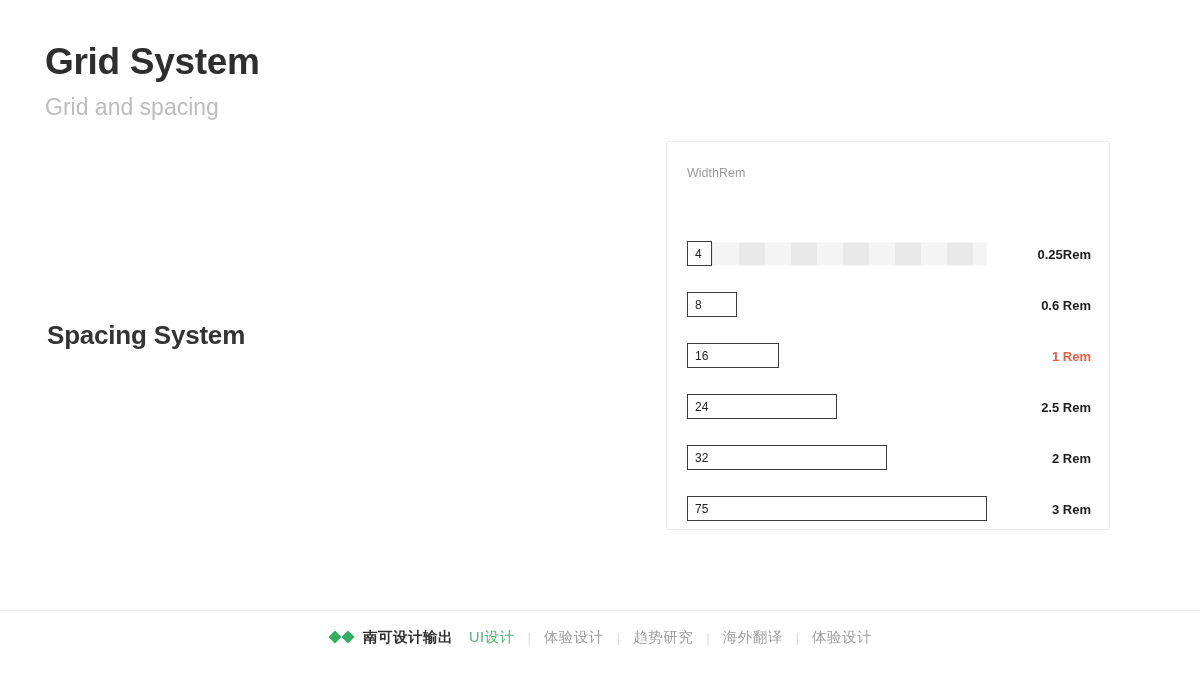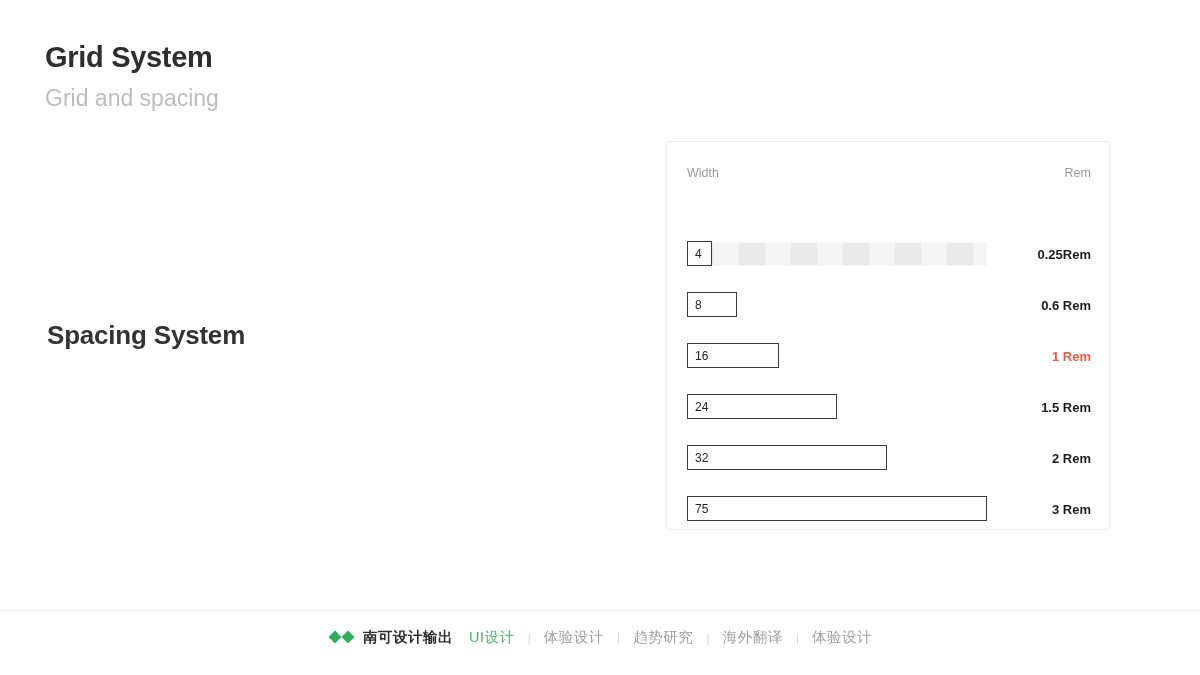--- a/index.html
+++ b/index.html
@@ -16,26 +16,27 @@
     -webkit-font-smoothing: antialiased;
   }
 
   
   #page-header {
     position: absolute;
     left: 45px;
     top: 40px;
   }
   #page-title {
-    font-size: 29px;
+    font-size: 37px;
     font-weight: bold;
     color: #2e2e2e;
     letter-spacing: -0.3px;
     line-height: 1.2;
     margin: 0;
+    text-align: center;
   }
   #page-subtitle {
     font-size: 23px;
     color: #bdbdbd;
     margin: 10px 0 0 0;
     line-height: 1.2;
     font-weight: normal;
   }
 
   
@@ -62,21 +63,20 @@
     border: 1px solid #ededed;
     border-radius: 3px;
   }
 
   .card-header {
     position: absolute;
     left: 20px;
     right: 18px;
     top: 24px;
     display: flex;
-    justify-content: space-between;
     align-items: baseline;
   }
   .card-header-label {
     font-size: 12.5px;
     color: #9b9b9b;
     font-weight: normal;
   }
 
   .rows {
     position: absolute;
@@ -215,21 +215,21 @@
       <div class="spacing-row">
         <div class="row-track">
           <div class="width-box" style="width: 92px;">16</div>
         </div>
         <div class="rem-label highlight">1 Rem</div>
       </div>
       <div class="spacing-row">
         <div class="row-track">
           <div class="width-box" style="width: 150px;">24</div>
         </div>
-        <div class="rem-label">1.5 Rem</div>
+        <div class="rem-label">2.5 Rem</div>
       </div>
       <div class="spacing-row">
         <div class="row-track">
           <div class="width-box" style="width: 200px;">32</div>
         </div>
         <div class="rem-label">2 Rem</div>
       </div>
       <div class="spacing-row">
         <div class="row-track">
           <div class="width-box" style="width: 300px;">75</div>

